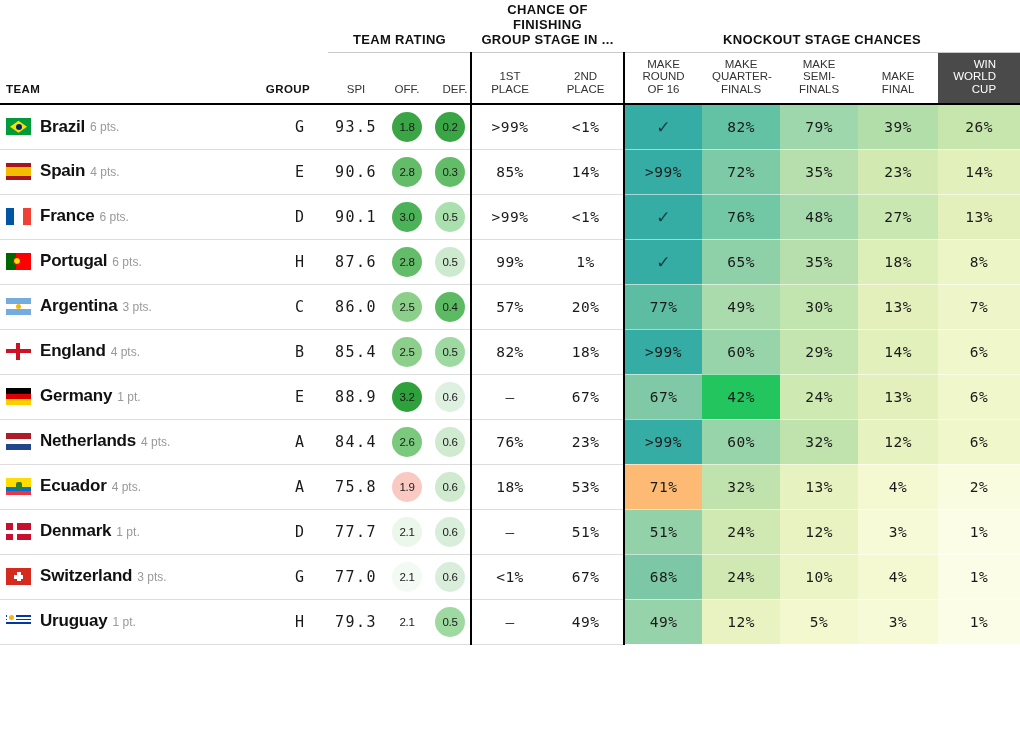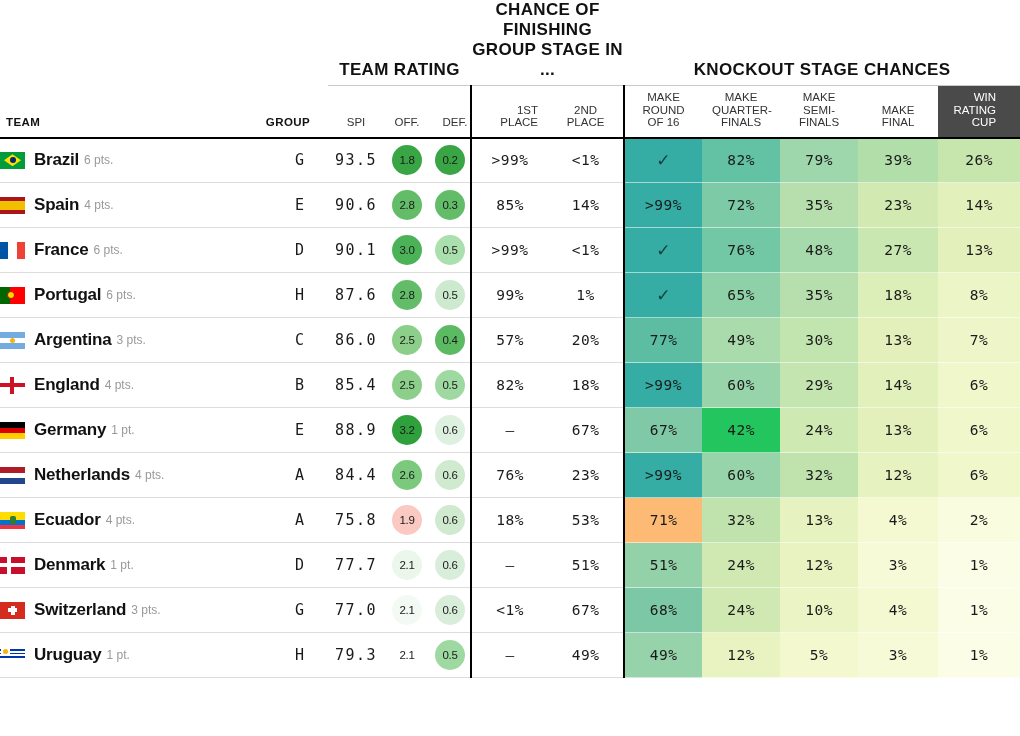--- a/index.html
+++ b/index.html
@@ -31,21 +31,21 @@
   col.c-qf     { width: 78px;  }
   col.c-sf     { width: 78px;  }
   col.c-fin    { width: 80px;  }
   col.c-win    { width: 82px;  }
 
   
   tr.grouprow th {
     height: 52px;
     vertical-align: bottom;
     padding: 0 0 5px 0;
-    font-size: 17px;
+    font-size: 13px;
     font-weight: bold;
     letter-spacing: .35px;
     color: #111;
   }
   .grp-under { border-bottom: 1px solid #c9c9c9; }
   .grp-line2 { display: block; }
 
   
   tr.subrow th {
     vertical-align: bottom;
@@ -65,21 +65,21 @@
     letter-spacing: .4px; color: #111; padding-left: 6px;
   }
   tr.subrow th.h-group {
     text-align: right; font-weight: bold; letter-spacing: .4px; color:#111;
     padding-right: 18px;
   }
   tr.subrow th.h-spi,
   tr.subrow th.h-off,
   tr.subrow th.h-def { text-align: center; padding-bottom: 8px; }
   tr.subrow th.h-def { padding-right: 0px; }
-  tr.subrow th.h-p1 { border-left: 2.5px solid #000; }
+  tr.subrow th.h-p1 { text-align:center; border-left: 2.5px solid #000; }
   tr.subrow th.h-p2 { text-align:center; }
   tr.subrow th.h-r16 { text-align:center; border-left: 2.5px solid #000; }
   tr.subrow th.h-qf, tr.subrow th.h-sf, tr.subrow th.h-fin { text-align:center; }
   tr.subrow th.h-win {
     text-align: right;
     background: #4a4a4a;
     color: #ffffff;
     padding: 0 24px 8px 10px;
     border-bottom: 2.5px solid #000;
   }
@@ -89,20 +89,21 @@
   tbody td {
     height: 45px;
     border-bottom: 1px solid #dddddd;
     font-size: 15px;
     vertical-align: middle;
     font-family: "DejaVu Sans Mono", monospace;
     color: #1a1a1a;
   }
 
   td.cell-team {
+    padding-left: 6px;
     border-bottom: 1px solid #dddddd;
     font-family: "Liberation Sans", sans-serif;
     white-space: nowrap;
   }
   .teamflag {
     display: inline-block;
     width: 25px; height: 17px;
     vertical-align: middle;
     margin-right: 9px;
     position: relative;
@@ -219,21 +220,21 @@
           <span>MAKE</span><br>
           <span>SEMI-</span><br>
           <span>FINALS</span>
         </th>
         <th class="h-fin">
           <span>MAKE</span><br>
           <span>FINAL</span>
         </th>
         <th class="h-win">
           <span>WIN</span><br>
-          <span>RATING</span><br>
+          <span>WORLD</span><br>
           <span>CUP</span>
         </th>
       </tr>
     </thead>
     <tbody id="tbody">
         <tr>
           <td class="cell-team"><span class="teamflag" style="background:#009b3a;"><span style="position:absolute;left:4px;top:2.5px;width:17px;height:12px;background:#ffdf00;transform:skewX(0);clip-path:polygon(50% 0,100% 50%,50% 100%,0 50%)"></span><span style="position:absolute;left:9.5px;top:5.5px;width:6px;height:6px;border-radius:50%;background:#002776"></span></span><span class="teamname">Brazil</span><span class="teampts">6 pts.</span></td>
           <td class="cell-group">G</td>
           <td class="cell-spi">93.5</td>
           <td class="cell-off"><span class="bubble" style="background:#3aa545">1.8</span></td>

